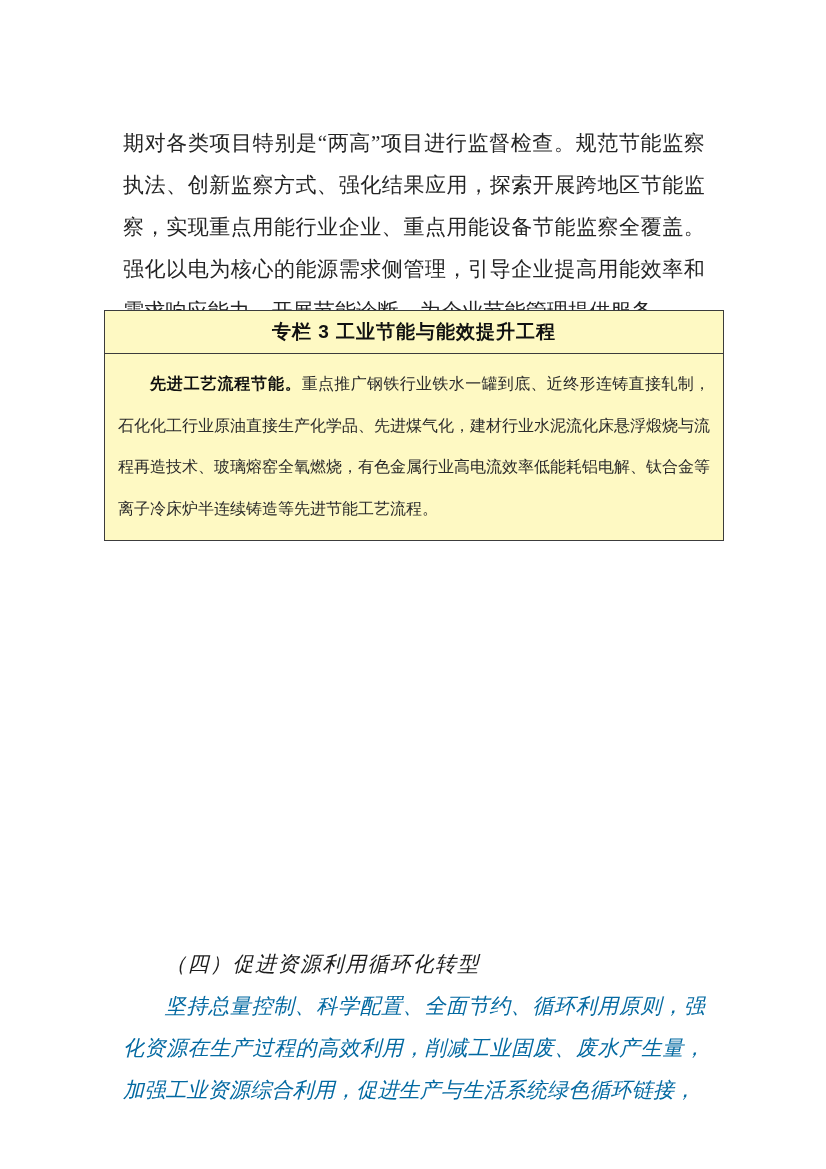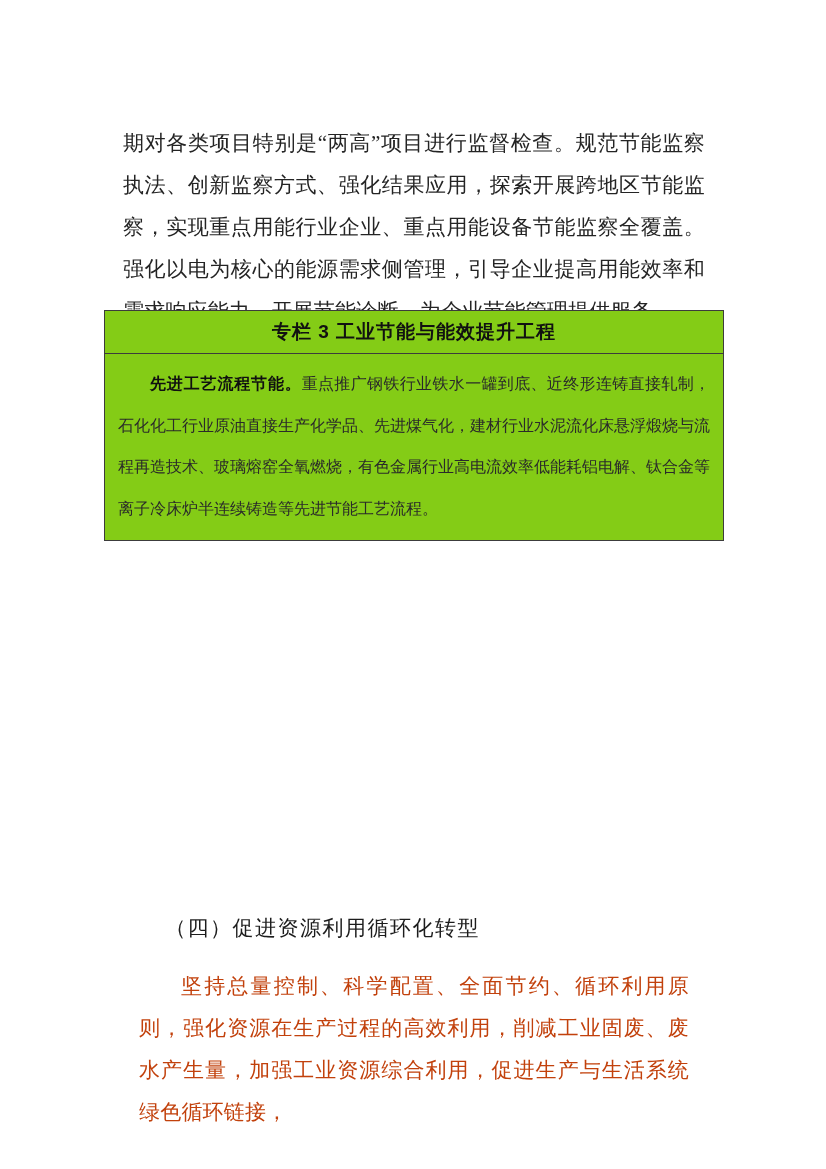--- a/index.html
+++ b/index.html
@@ -29,21 +29,21 @@
     color: #242424;
     letter-spacing: 0.2px;
   }
   
   .column-box {
     position: absolute;
     left: 104px;
     top: 310px;
     width: 620px;
     border: 1px solid #3c3c3c;
-    background: #84cc16;
+    background: #fef9c3;
     box-sizing: border-box;
   }
   .column-box-title {
     height: 42px;
     line-height: 42px;
     text-align: center;
     font-family: "Liberation Sans", "DejaVu Sans", sans-serif;
     font-weight: bold;
     font-size: 19px;
     color: #111111;
@@ -65,40 +65,41 @@
   .lead {
     font-family: "Liberation Sans", "DejaVu Sans", sans-serif;
     font-weight: bold;
     color: #101010;
     letter-spacing: 0.5px;
   }
   
   .section {
     position: absolute;
     left: 123px;
-    top: 907px;
+    top: 943px;
     width: 582px;
+    font-style: italic;
   }
   .section-heading {
     margin: 0;
     font-size: 21px;
     line-height: 42px;
     font-weight: normal;
     text-indent: 2em;
     color: #1c1c1c;
     letter-spacing: 1.5px;
   }
   .section-paragraph {
-    margin: 16px;
+    margin: 0;
     font-size: 21px;
     line-height: 42px;
     text-align: justify;
     text-justify: inter-character;
     text-indent: 2em;
-    color: #c2410c;
+    color: #0369a1;
     letter-spacing: 0.2px;
   }
   .page-number {
     position: absolute;
     left: 0;
     right: 0;
     top: 1078px;
     text-align: center;
     font-size: 15px;
     color: #2a2a2a;

